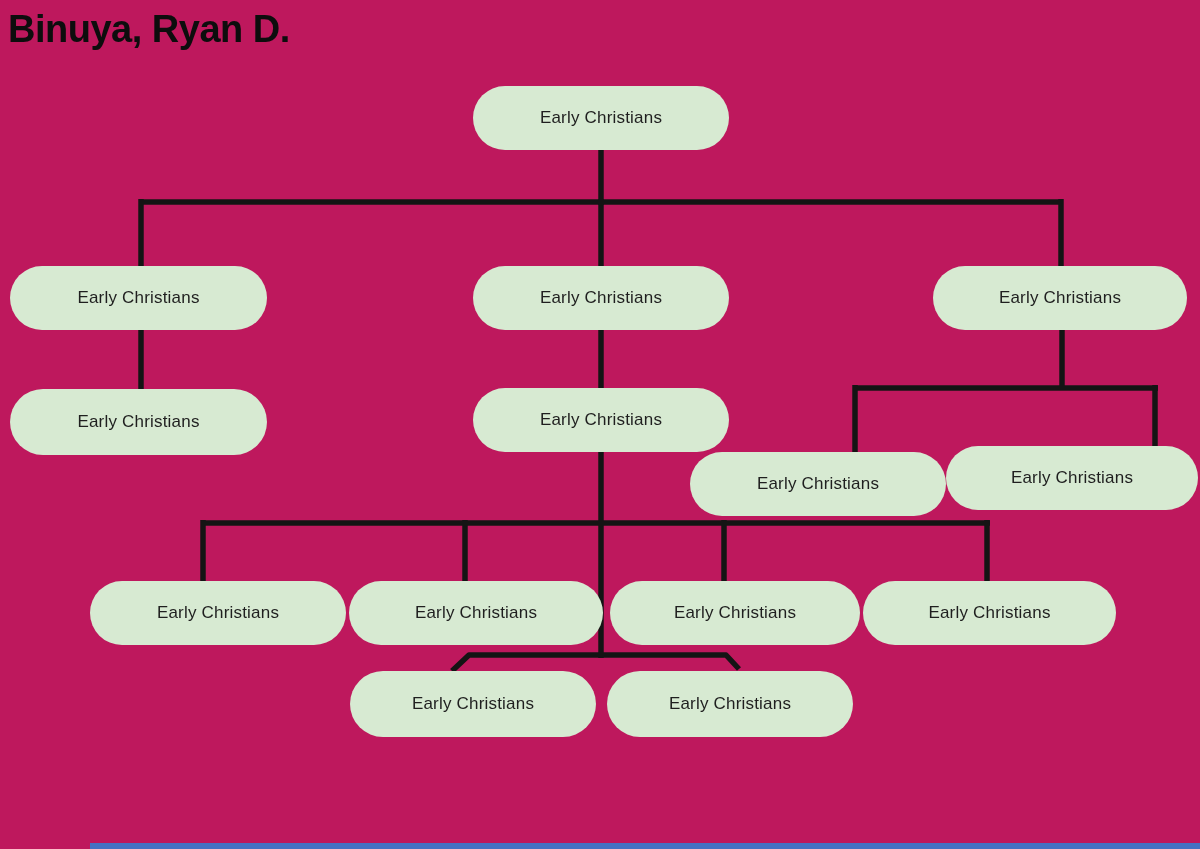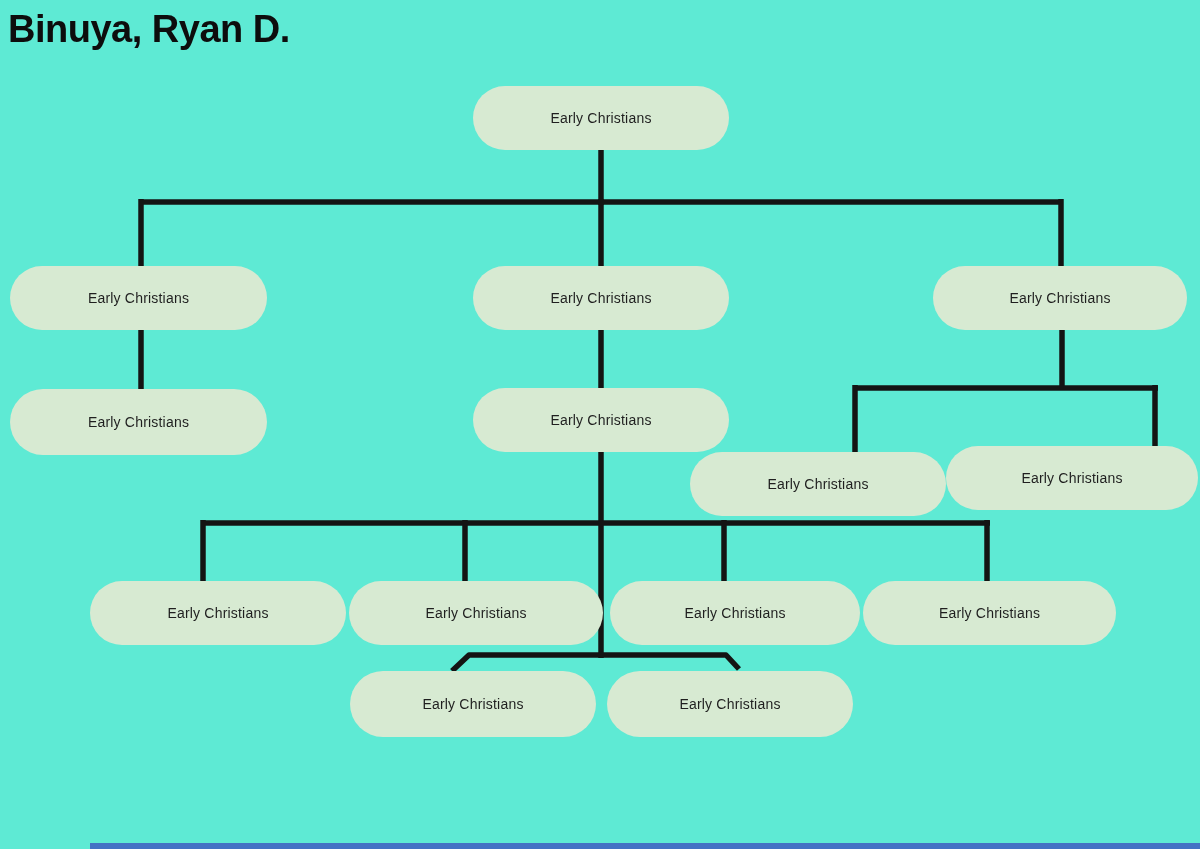--- a/index.html
+++ b/index.html
@@ -5,21 +5,21 @@
   html, body {
     margin: 0;
     padding: 0;
     background: #ffffff;
     font-family: "Liberation Sans", "DejaVu Sans", sans-serif;
   }
   #canvas {
     position: relative;
     width: 1200px;
     height: 849px;
-    background: #5eead4;
+    background: #be185d;
     overflow: hidden;
   }
   #chart-title {
     position: absolute;
     left: 8px;
     top: 8px;
     margin: 0;
     font-size: 38px;
     font-weight: 700;
     letter-spacing: -0.5px;
@@ -42,21 +42,21 @@
   .pill {
     position: absolute;
     background: #d7ead2;
     border-radius: 33px;
     display: flex;
     align-items: center;
     justify-content: center;
     box-sizing: border-box;
   }
   .pill span {
-    font-size: 14px;
+    font-size: 17px;
     color: #1f1f1f;
     letter-spacing: 0.2px;
     white-space: nowrap;
   }
   #footer-bar {
     position: absolute;
     left: 90px;
     bottom: 0;
     width: 1110px;
     height: 6px;

